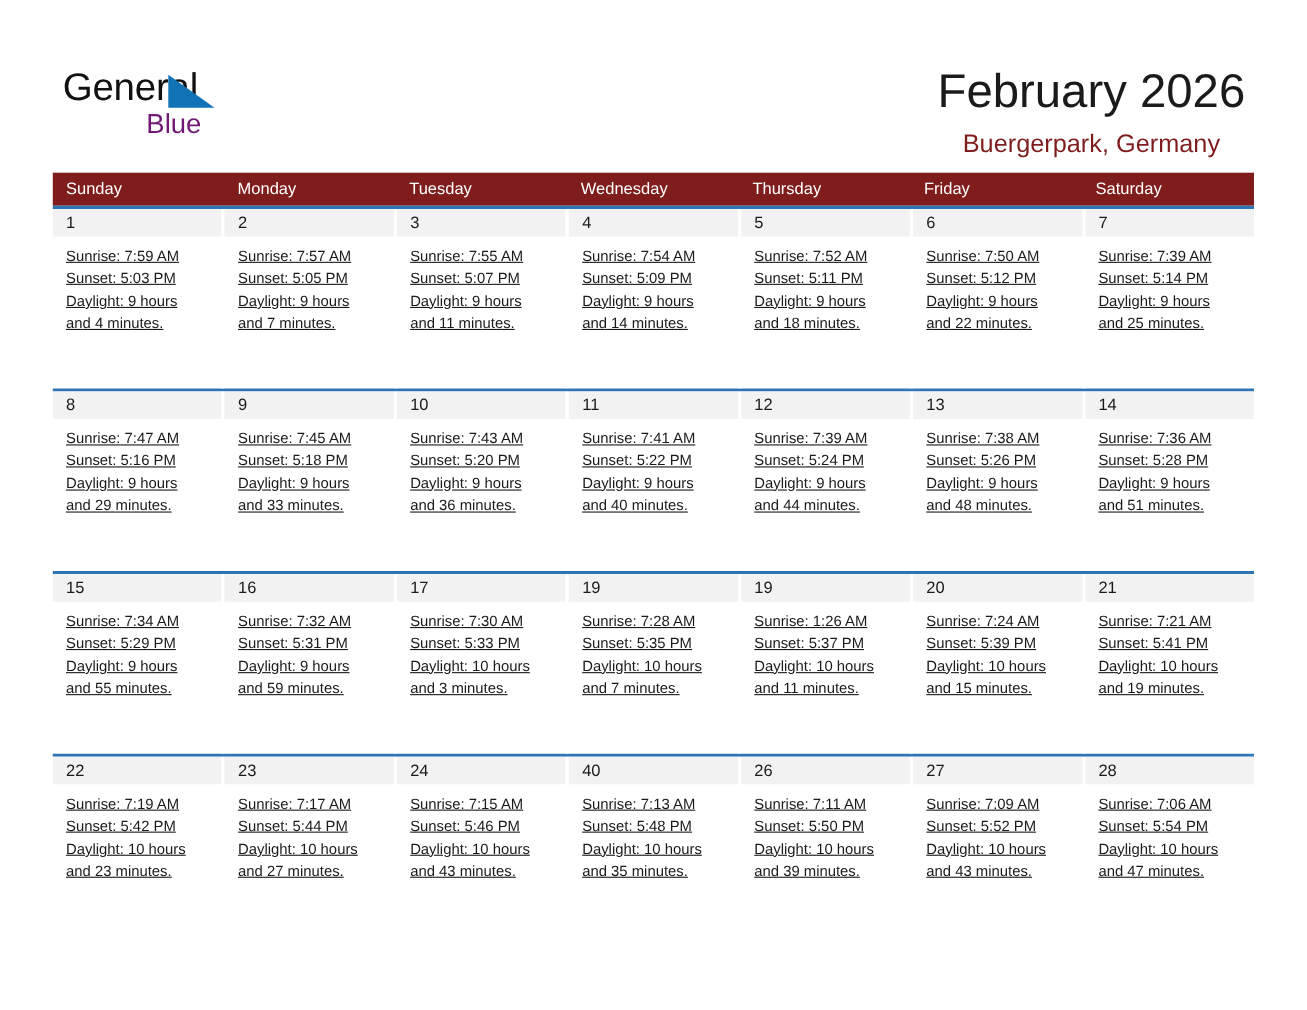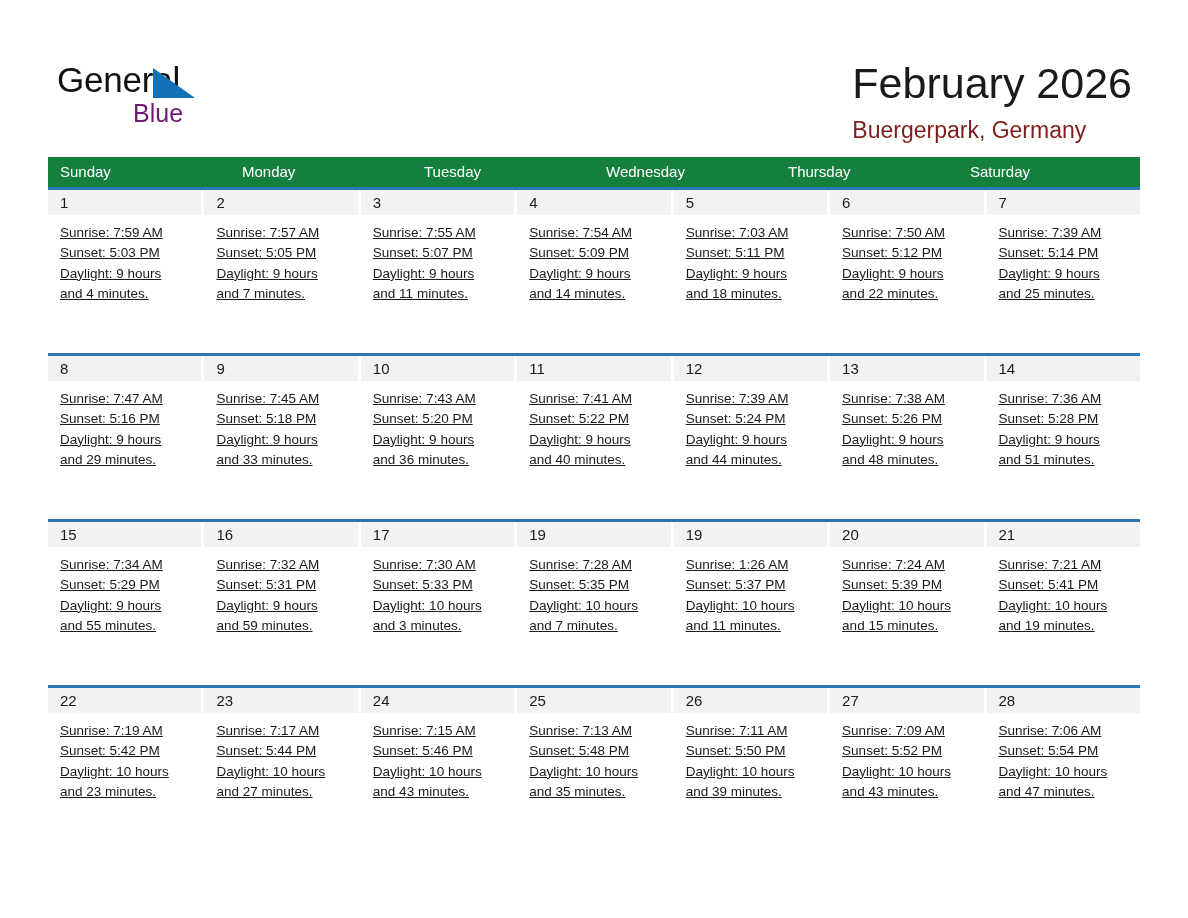--- a/index.html
+++ b/index.html
@@ -63,21 +63,21 @@
     top: 33px;
     font-size: 25px;
     line-height: 36px;
     color: #701a75;
     font-weight: 400;
   }
   .title-block {
     position: absolute;
     right: 56px;
     top: 48px;
-    text-align: left;
+    text-align: center;
   }
   .cal-title {
     font-size: 43px;
     line-height: 50px;
     font-weight: 400;
     color: #1a1a1a;
     white-space: nowrap;
   }
   .cal-subtitle {
     margin-top: 8px;
@@ -90,21 +90,21 @@
 
   
   .calendar {
     position: absolute;
     left: 48px;
     top: 157px;
     width: 1092px;
   }
   .weekday-row {
     display: flex;
-    background: #15803d;
+    background: #7f1d1d;
     height: 30px;
   }
   .weekday {
     flex: 1 1 0;
     color: #ffffff;
     font-size: 15px;
     line-height: 30px;
     padding-left: 12px;
     box-sizing: border-box;
     white-space: nowrap;
@@ -167,20 +167,21 @@
   </div>
 
   <div class="calendar">
 
     <div class="weekday-row">
       <div class="weekday">Sunday</div>
       <div class="weekday">Monday</div>
       <div class="weekday">Tuesday</div>
       <div class="weekday">Wednesday</div>
       <div class="weekday">Thursday</div>
+      <div class="weekday">Friday</div>
       <div class="weekday">Saturday</div>
     </div>
 
     <div class="week">
       <div class="week-rule"></div>
       <div class="week-cells">
         <div class="day-cell">
           <div class="day-number-band">
               <div class="day-number">1</div>
             </div>
@@ -222,21 +223,21 @@
             <div>Sunset: 5:09 PM</div>
             <div>Daylight: 9 hours</div>
             <div>and 14 minutes.</div>
           </div>
         </div>
         <div class="day-cell">
           <div class="day-number-band">
               <div class="day-number">5</div>
             </div>
           <div class="day-info">
-            <div>Sunrise: 7:03 AM</div>
+            <div>Sunrise: 7:52 AM</div>
             <div>Sunset: 5:11 PM</div>
             <div>Daylight: 9 hours</div>
             <div>and 18 minutes.</div>
           </div>
         </div>
         <div class="day-cell">
           <div class="day-number-band">
               <div class="day-number">6</div>
             </div>
           <div class="day-info">
@@ -457,21 +458,21 @@
             </div>
           <div class="day-info">
             <div>Sunrise: 7:15 AM</div>
             <div>Sunset: 5:46 PM</div>
             <div>Daylight: 10 hours</div>
             <div>and 43 minutes.</div>
           </div>
         </div>
         <div class="day-cell">
           <div class="day-number-band">
-              <div class="day-number">25</div>
+              <div class="day-number">40</div>
             </div>
           <div class="day-info">
             <div>Sunrise: 7:13 AM</div>
             <div>Sunset: 5:48 PM</div>
             <div>Daylight: 10 hours</div>
             <div>and 35 minutes.</div>
           </div>
         </div>
         <div class="day-cell">
           <div class="day-number-band">

